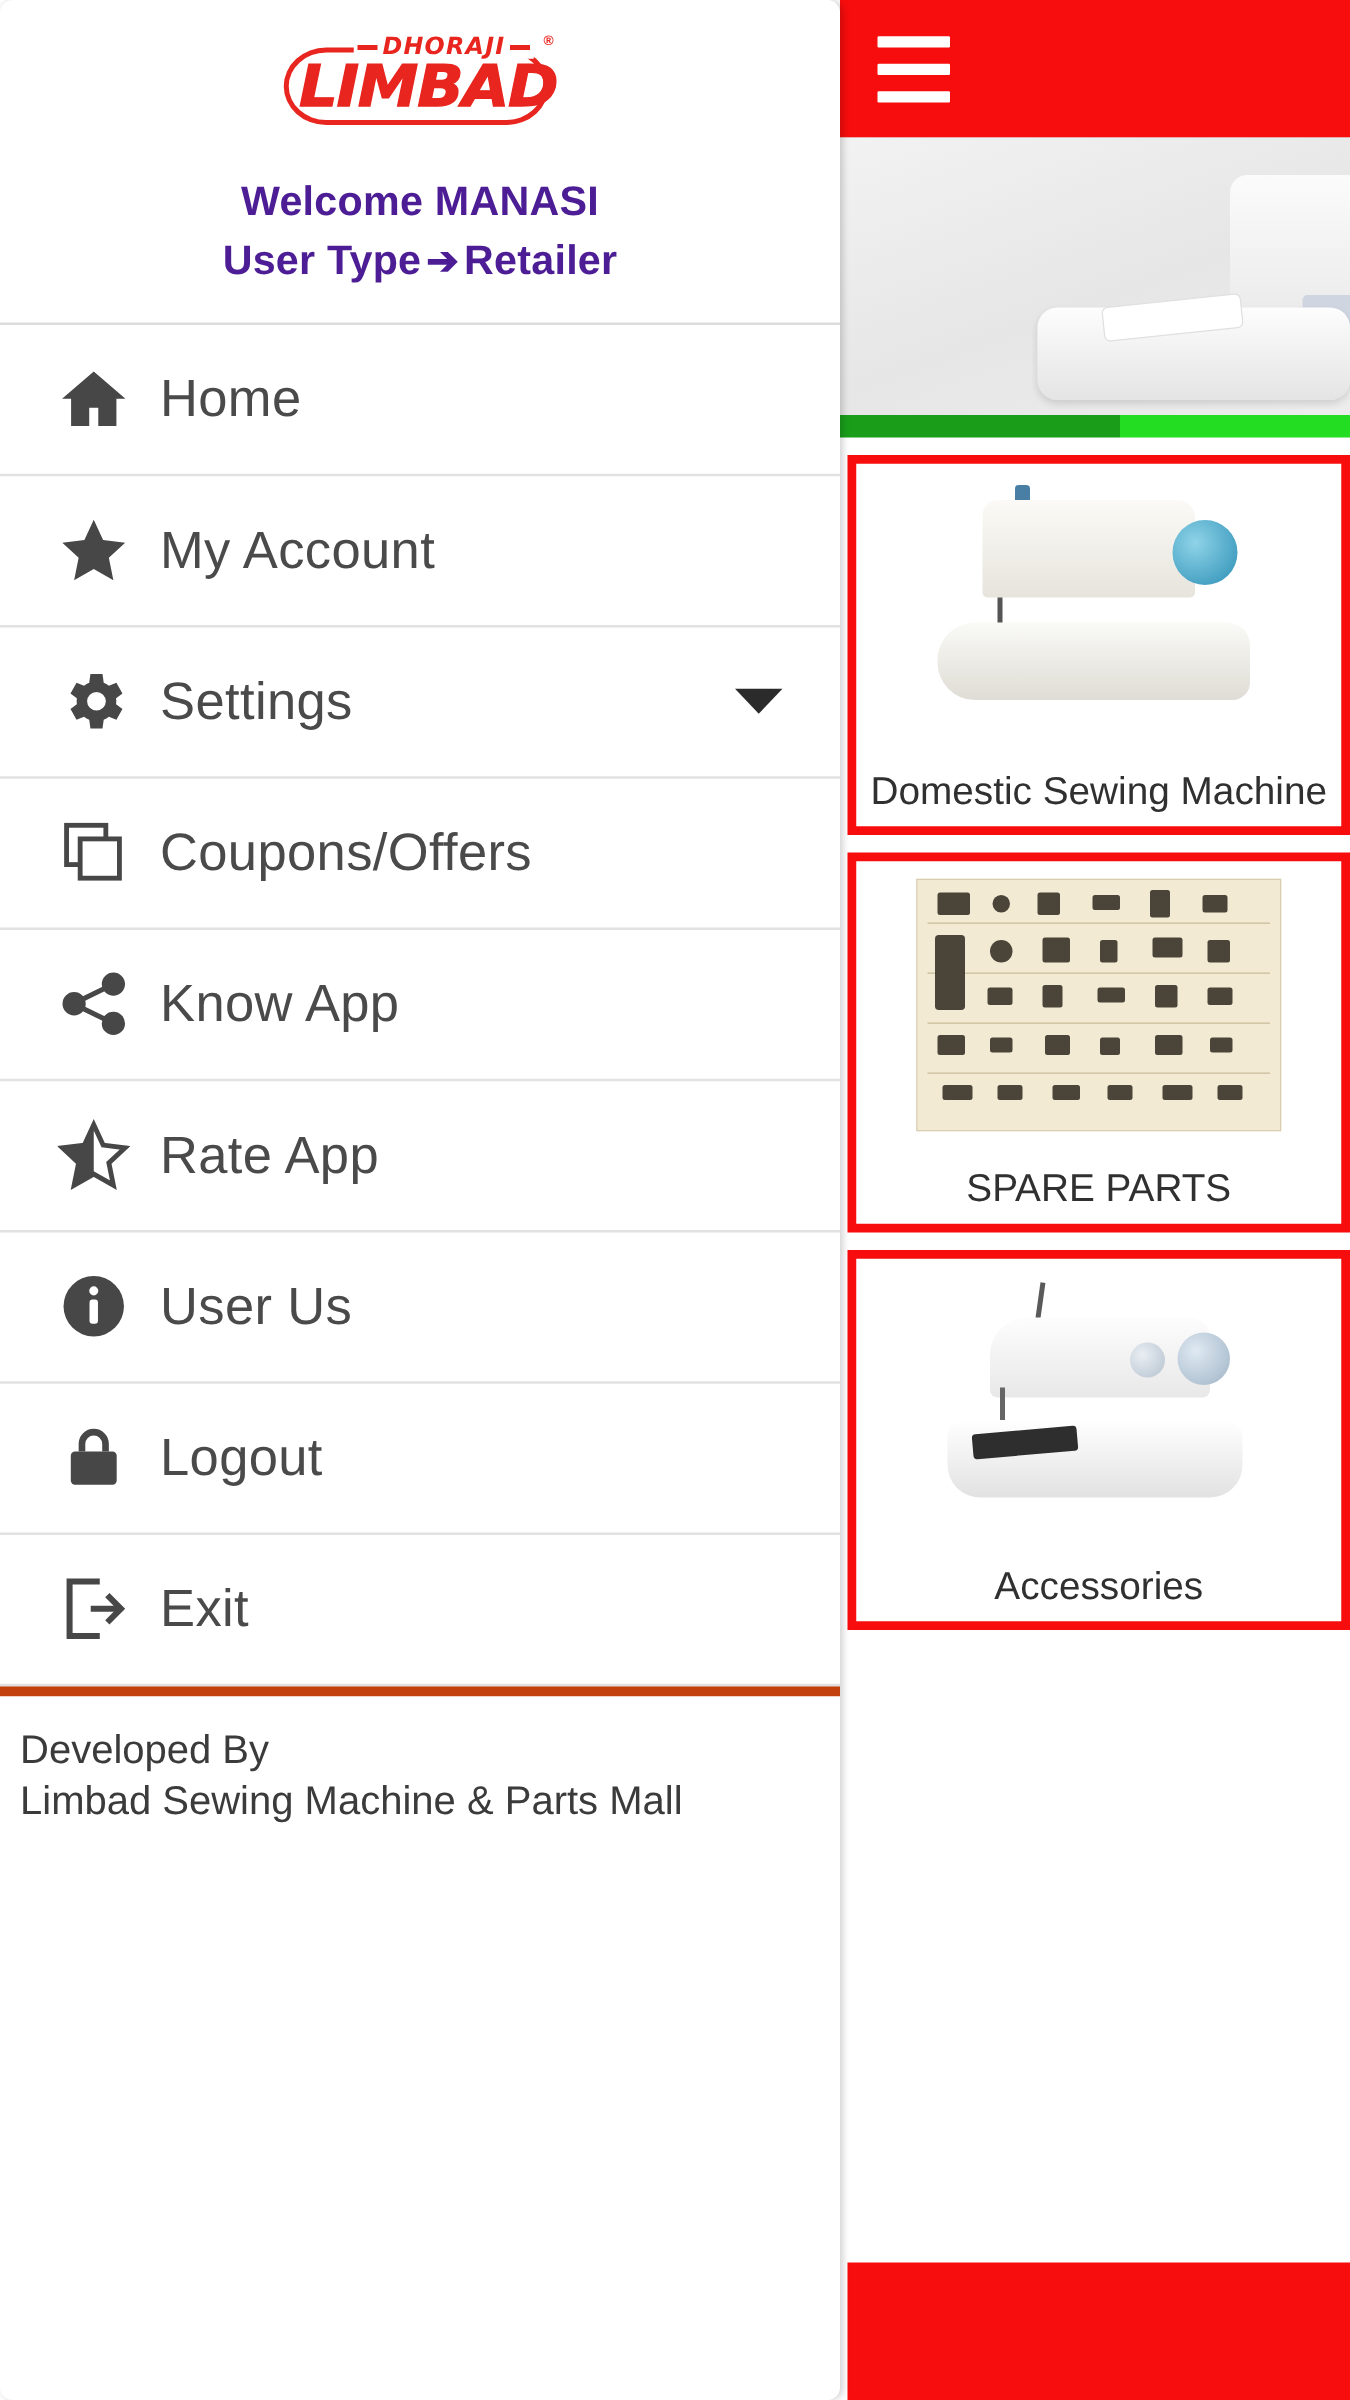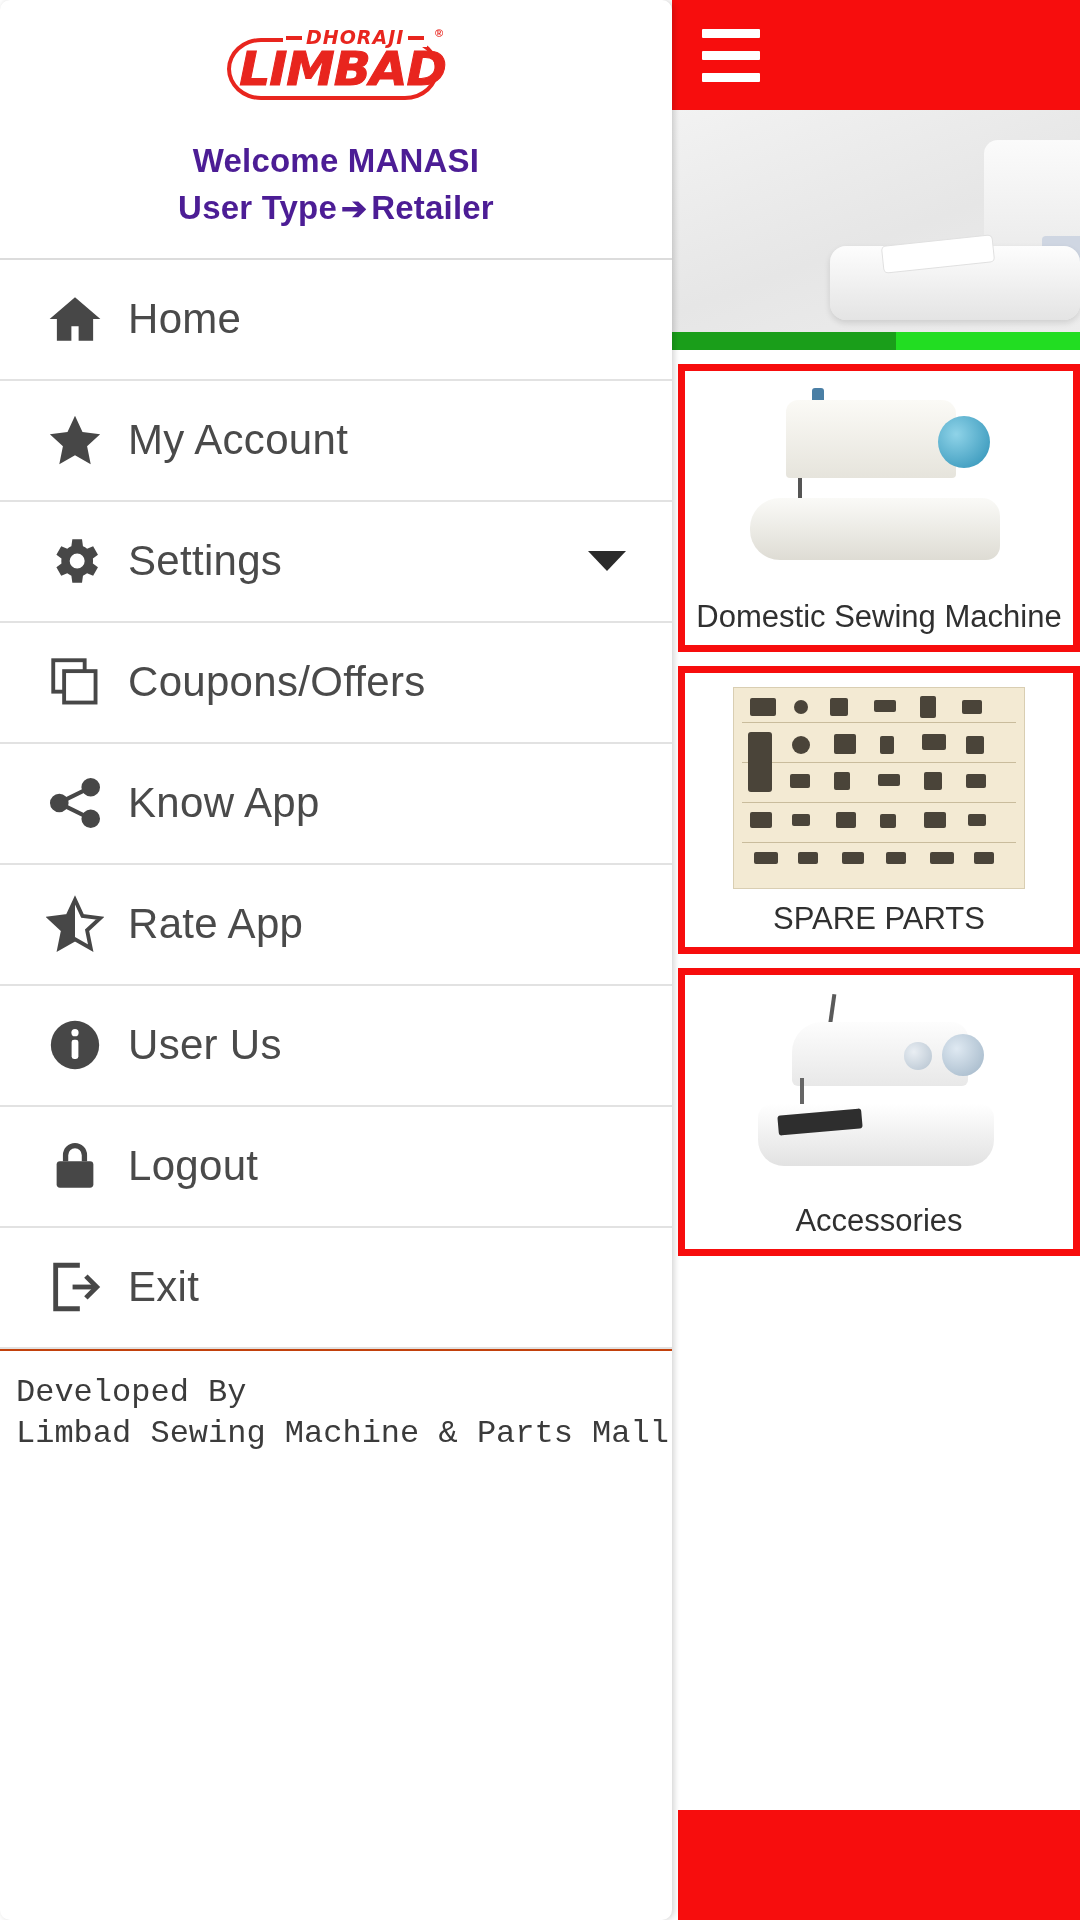--- a/index.html
+++ b/index.html
@@ -96,24 +96,23 @@
   .caret{
     position:absolute;right:46px;top:50%;
     transform:translateY(-50%);
     width:0;height:0;
     border-left:19px solid transparent;
     border-right:19px solid transparent;
     border-top:20px solid #2b2b2b;
   }
 
   .footer{
-    border-top:2px solid #c2410c;
+    border-top:8px solid #c2410c;
     padding:22px 0 0 16px;
     flex:0 0 auto;
-    font-family:Liberation Mono, monospace;
   }
   .footer-line{
     font-size:32px;color:#3b3b3b;line-height:1.28;
   }
 
   
   .content{
     position:absolute;left:672px;top:0;
     width:408px;height:1920px;
     background:#ffffff;
@@ -172,21 +171,21 @@
     display:flex;flex-direction:column;align-items:center;
     padding:12px 0 10px;
   }
   .card-img{
     width:300px;height:206px;
     display:flex;align-items:center;justify-content:center;
     position:relative;overflow:hidden;
   }
   .card-caption{
     font-size:31px;color:#303030;
-    margin-top:10px;white-space:nowrap;
+    margin-top:26px;white-space:nowrap;
     text-align:center;width:100%;
   }
 
   
   .p1{position:relative;width:290px;height:200px;}
   .p1 .base{position:absolute;left:16px;bottom:26px;width:250px;height:62px;background:linear-gradient(180deg,#fafaf7,#dedcd4);border-radius:30px 18px 14px 30px;}
   .p1 .arm{position:absolute;left:52px;top:14px;width:170px;height:78px;background:linear-gradient(180deg,#fbfaf6,#e6e4dc);border-radius:12px 14px 4px 4px;}
   .p1 .dial{position:absolute;right:34px;top:30px;width:52px;height:52px;border-radius:50%;background:radial-gradient(circle at 35% 35%,#8fd3e8,#2b8fb5);}
   .p1 .spool{position:absolute;left:78px;top:2px;width:12px;height:30px;background:#4a7fa5;border-radius:3px;}
   .p1 .needle{position:absolute;left:64px;top:92px;width:4px;height:38px;background:#555;}

